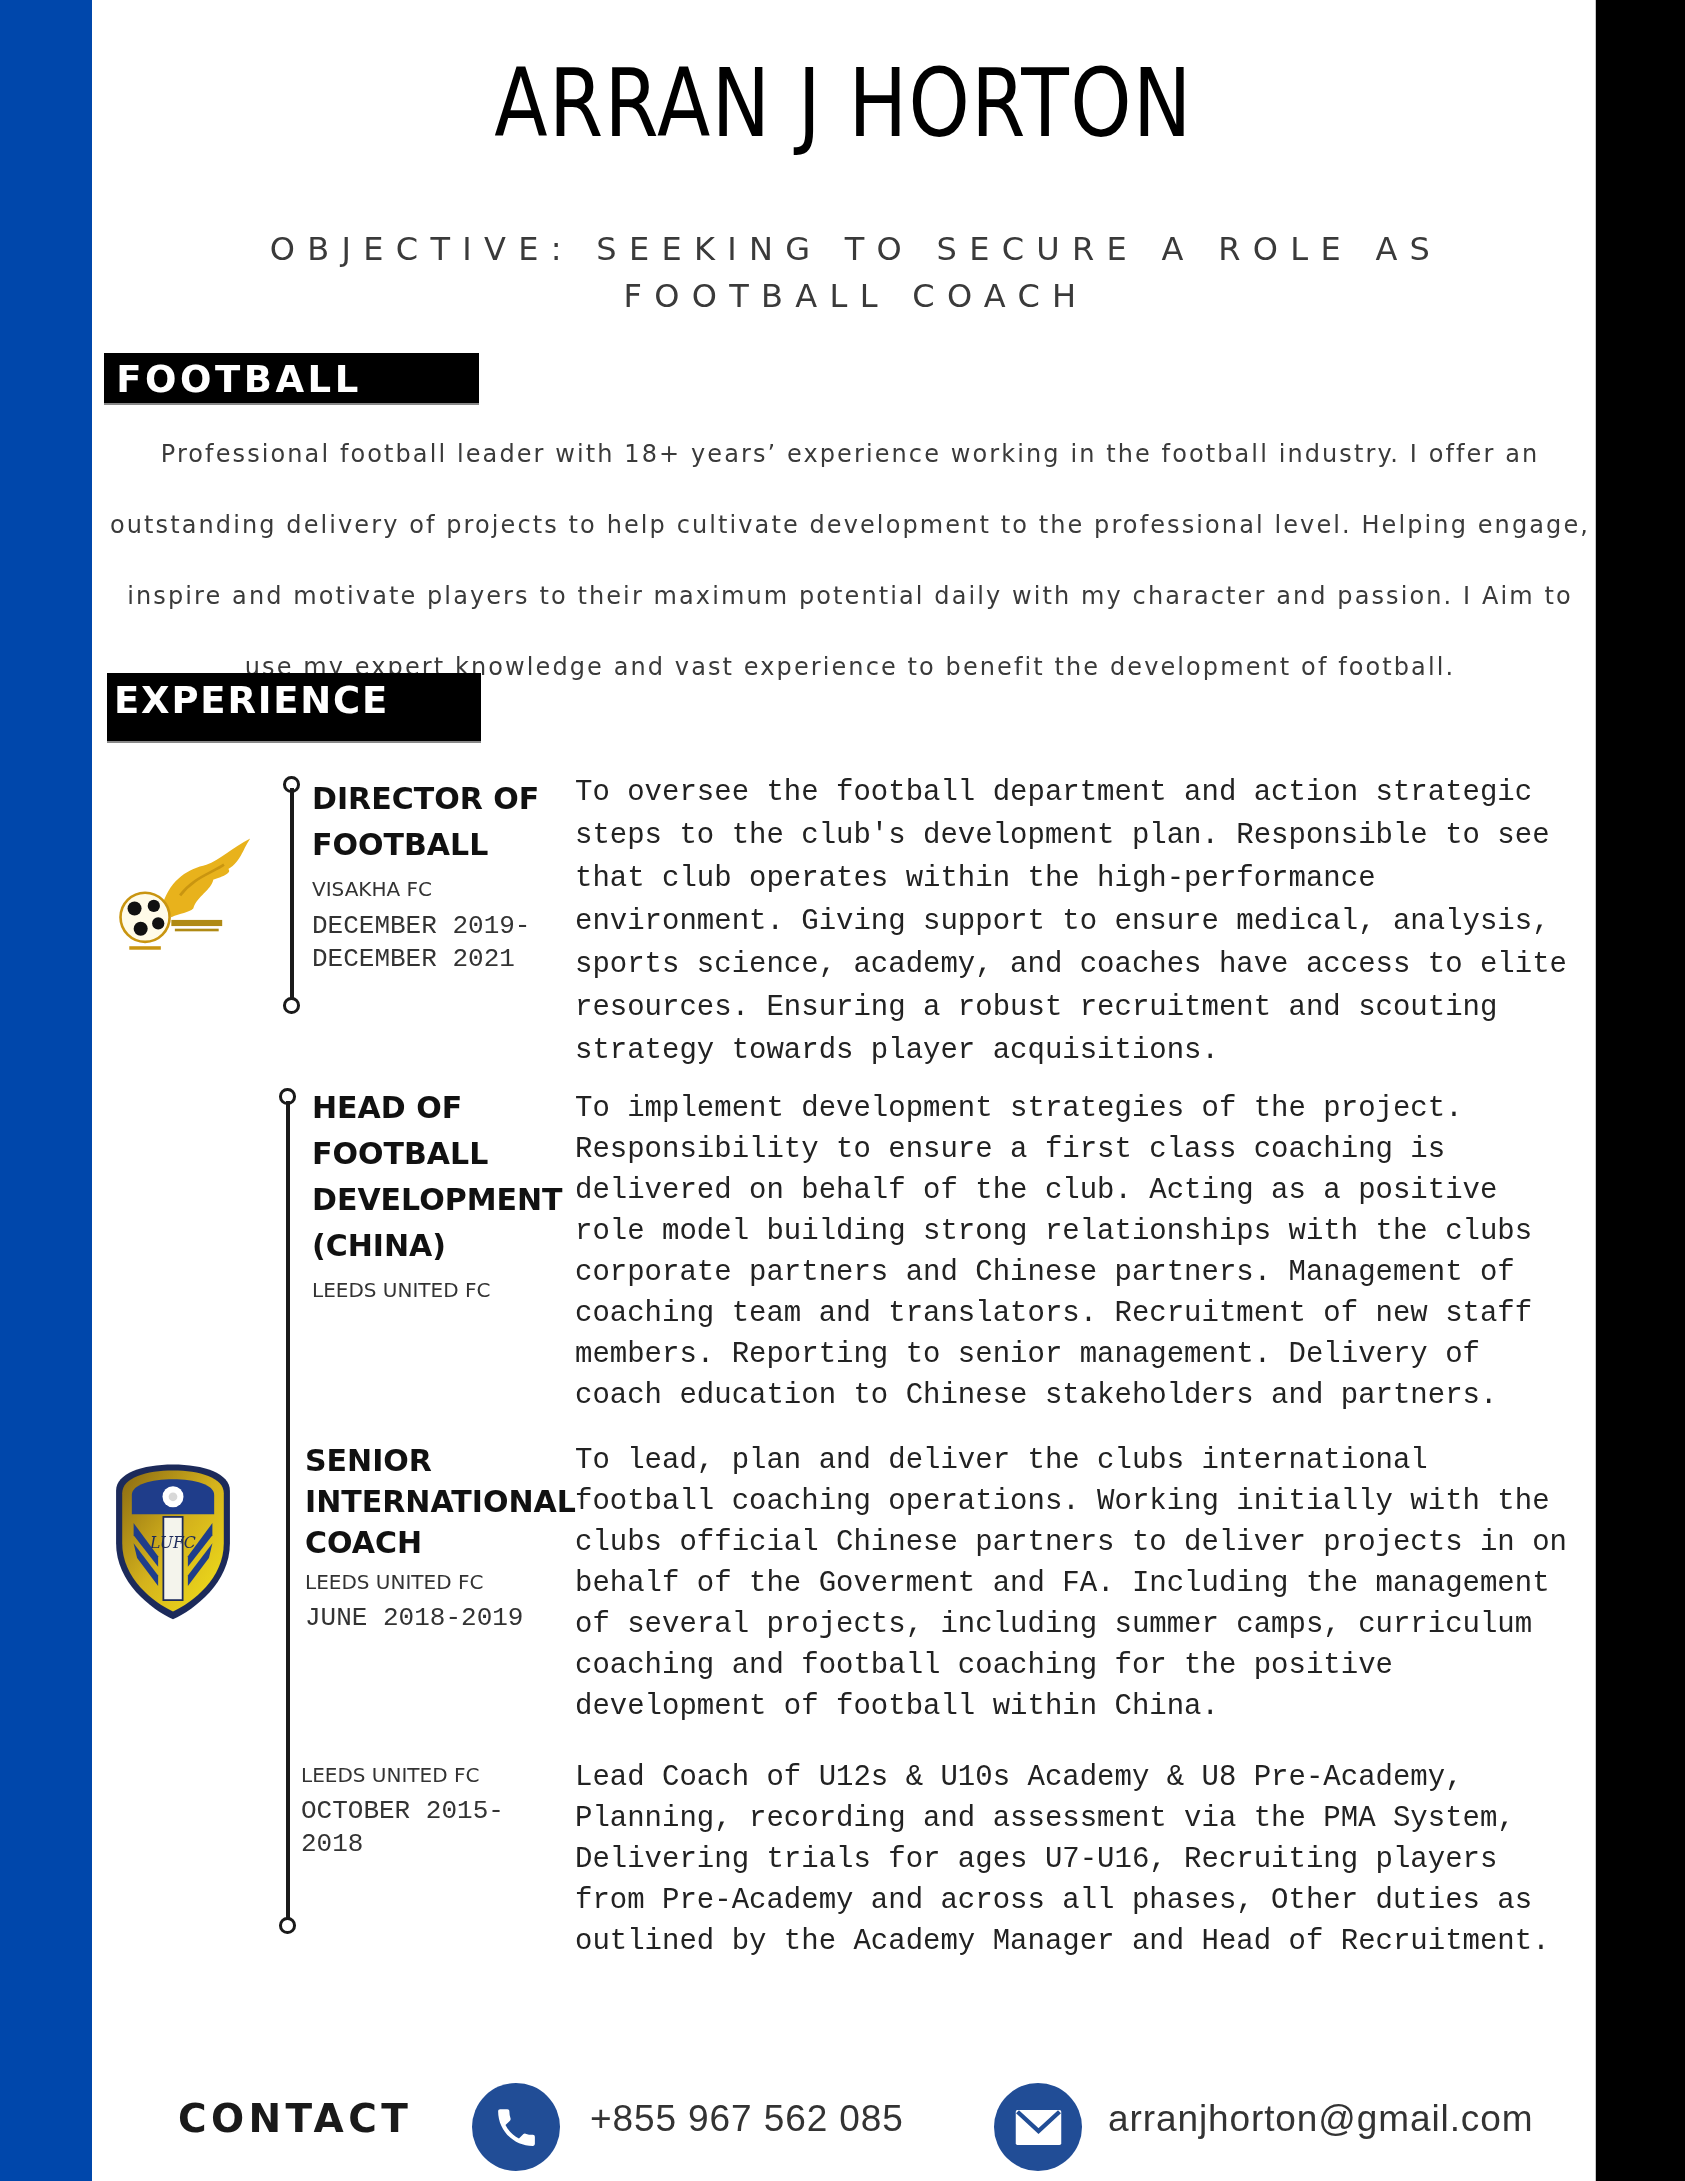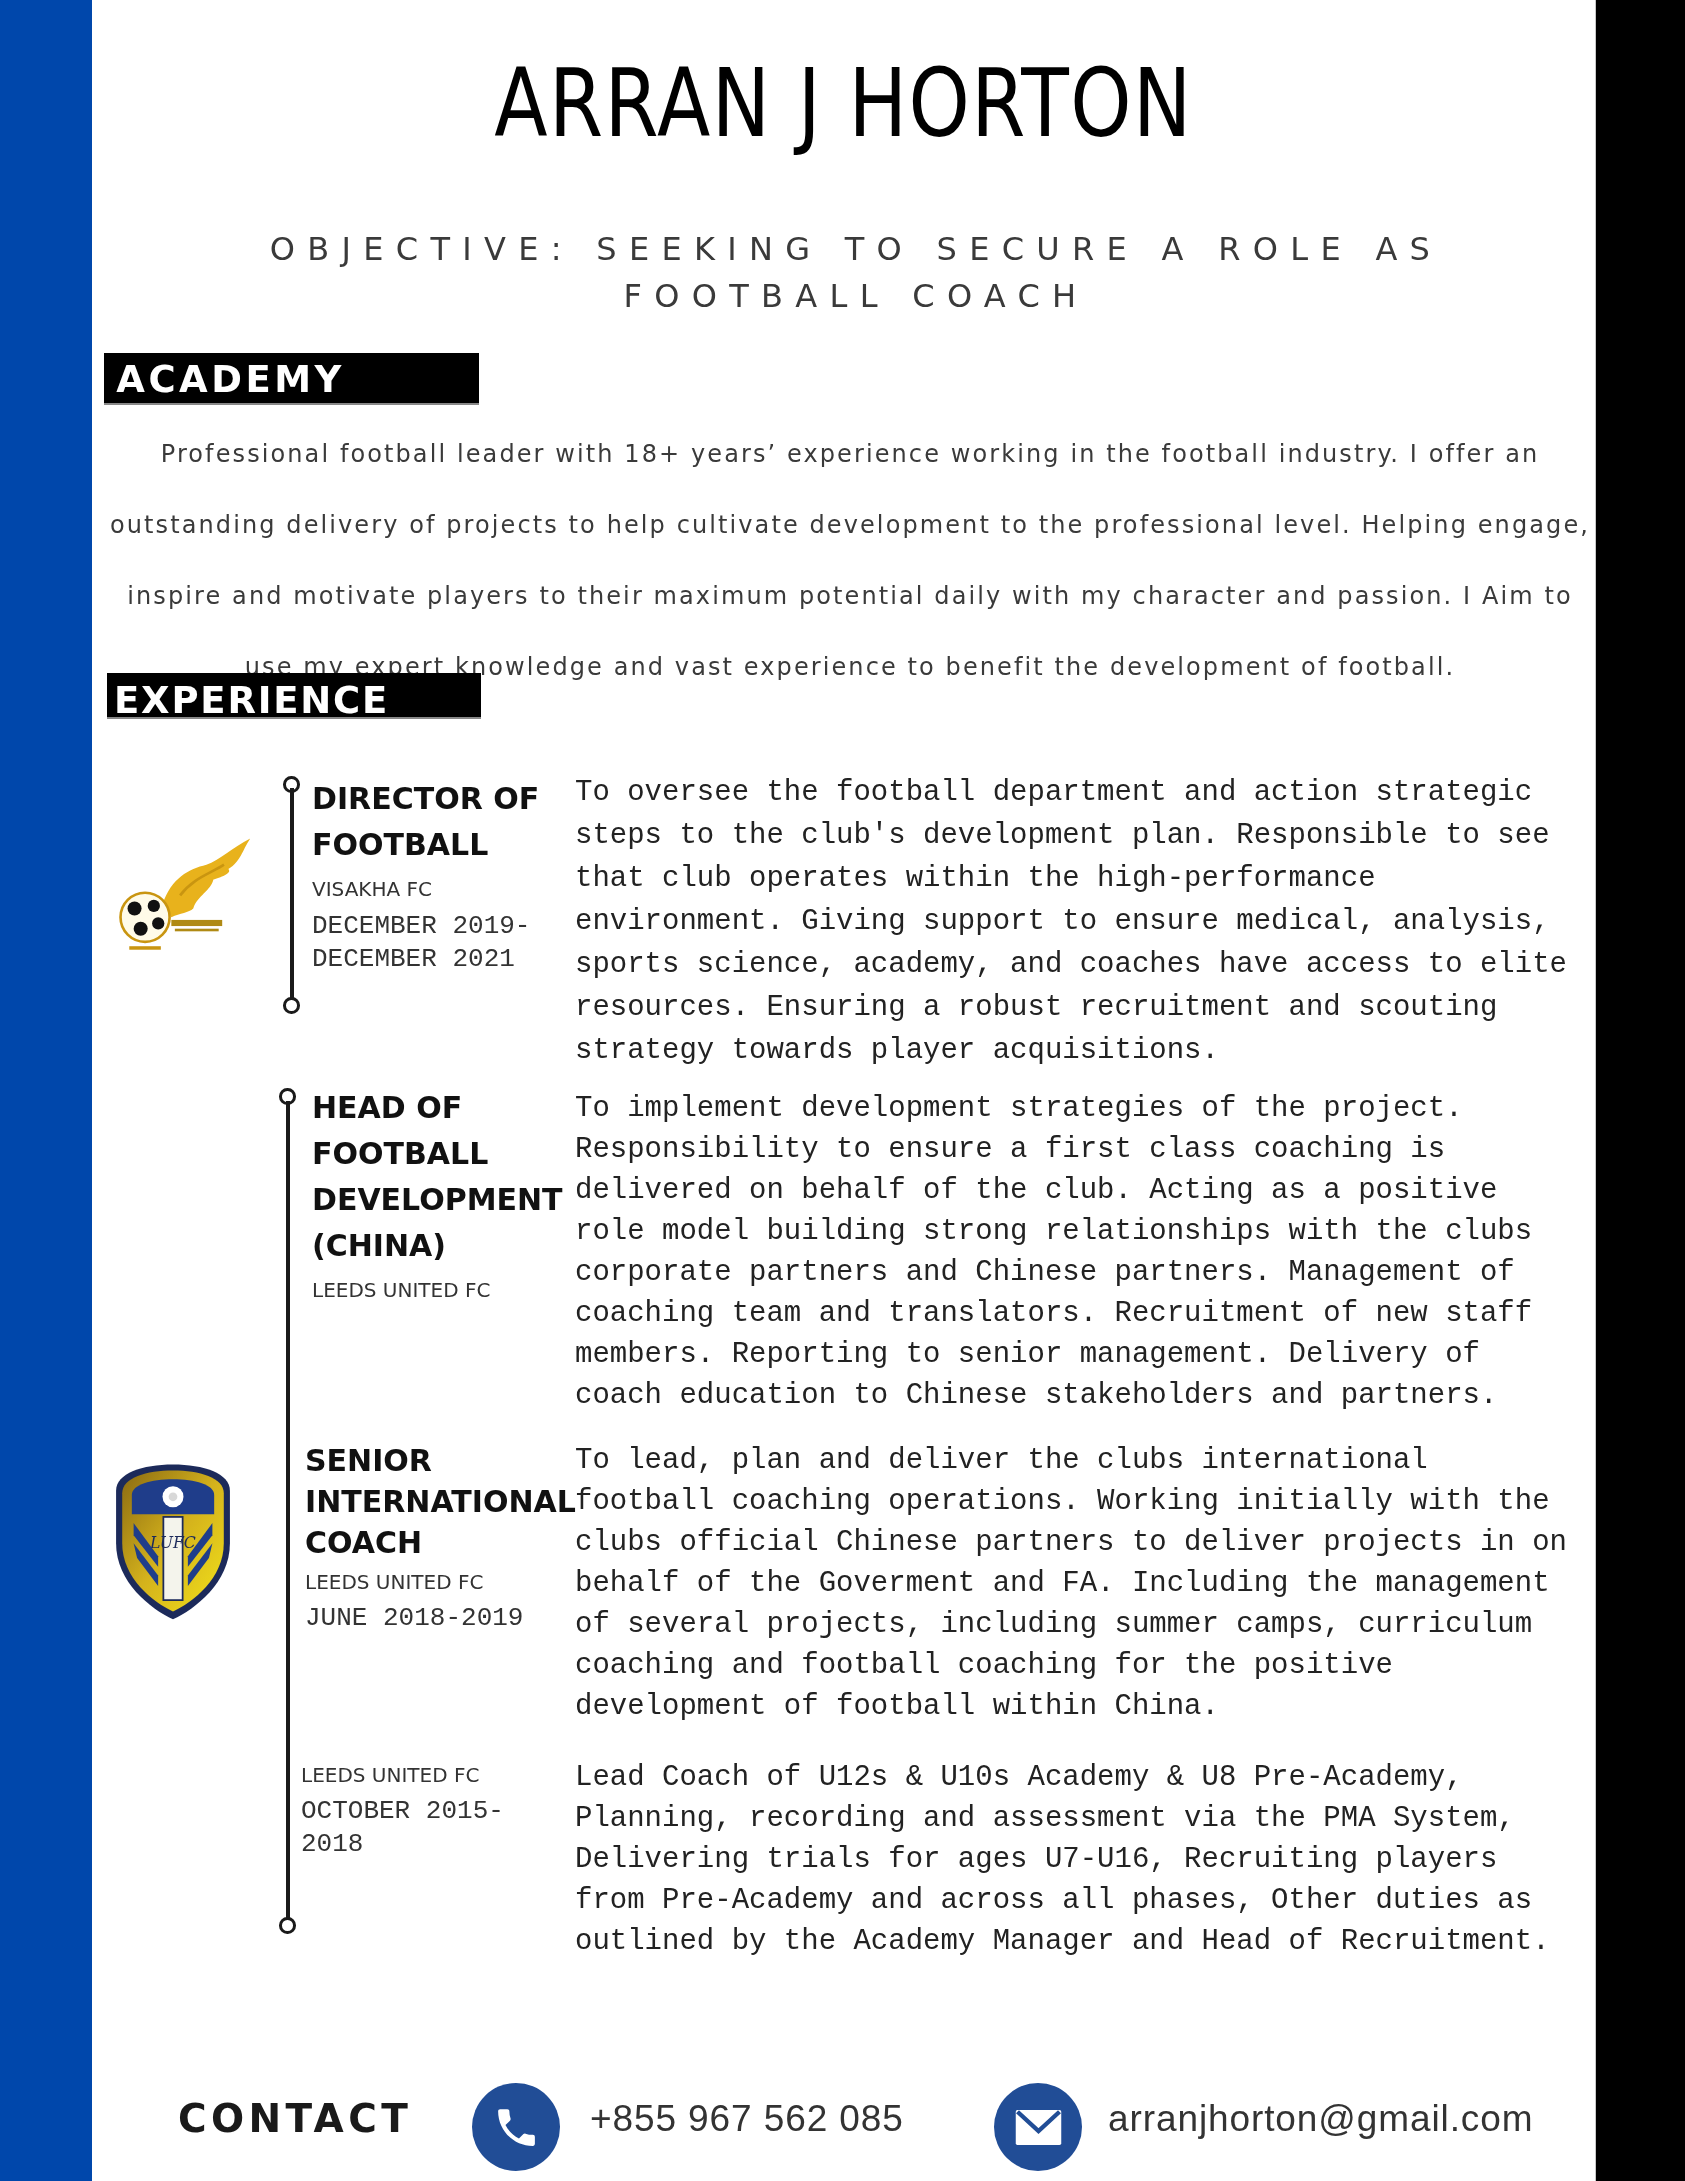--- a/index.html
+++ b/index.html
@@ -3,21 +3,21 @@
 <meta charset="utf-8">
 <style>
   html, body { margin:0; padding:0; }
   body { width:1685px; height:2181px; position:relative; background:#ffffff; overflow:hidden; font-family:"Liberation Sans", sans-serif; }
   .bar-left { position:absolute; left:0; top:0; width:92px; height:2181px; background:#0047ab; }
   .bar-right { position:absolute; left:1595px; top:0; width:90px; height:2181px; background:#000000; border-left:1.8px solid #c8c8c8; box-sizing:border-box; }
   .name { position:absolute; left:92px; width:1503px; top:51px; text-align:center; font-family:"DejaVu Sans", sans-serif; font-weight:normal; font-size:95px; letter-spacing:1.8px; color:#000; transform:scaleX(0.82); transform-origin:center; line-height:1.1; }
   .objective { position:absolute; left:167px; width:1378px; top:226px; text-align:center; font-family:"DejaVu Sans", sans-serif; font-size:32px; letter-spacing:12.3px; color:#3a3a3a; line-height:47px; }
   .section-box { position:absolute; background:#000; color:#fff; font-family:"DejaVu Sans", sans-serif; font-weight:bold; box-sizing:border-box; border-bottom:2.6px solid #888; }
   .section-box.summary { left:104px; top:353px; width:375px; height:52px; font-size:37px; letter-spacing:3.5px; padding:3.5px 0 0 12.3px; line-height:46px; }
-  .section-box.experience { left:107px; top:673px; width:374px; height:46px; font-size:37px; letter-spacing:1.8px; padding:3.5px 0 0 7px; line-height:47px; }
+  .section-box.experience { left:107px; top:673px; width:374px; height:70px; font-size:37px; letter-spacing:1.8px; padding:3.5px 0 0 7px; line-height:47px; }
   .summary-text { position:absolute; left:104px; width:1492px; top:419px; font-family:"DejaVu Sans", sans-serif; font-size:24px; line-height:71px; letter-spacing:2.1px; color:#3a3a3a;text-align:center; }
   .logo { position:absolute; }
   .timeline { position:absolute; width:3.5px; background:#1a1a1a; }
   .node { position:absolute; width:10.5px; height:10.5px; border:3.5px solid #1a1a1a; border-radius:50%; background:#fff; box-sizing:content-box; }
   .role { position:absolute; width:255px; }
   .role .title { font-family:"DejaVu Sans", sans-serif; font-weight:bold; font-size:30px; line-height:46px; color:#111; }
   .role .org { font-family:"DejaVu Sans", sans-serif; font-size:20px; line-height:42px; color:#333; white-space:nowrap; }
   .role .dates { font-family:Liberation Mono, monospace; font-size:26px; line-height:33px; color:#333; }
   .desc { position:absolute; left:575px; width:1001px; font-family:Liberation Mono, monospace; font-size:29px; color:#222; }
   .contact-label { position:absolute; left:178px; top:2096px; font-family:"DejaVu Sans", sans-serif; font-weight:bold; font-size:39px; letter-spacing:4.4px; color:#1a1a1a; }
@@ -26,21 +26,21 @@
 </style>
 </head>
 <body>
 
 <div class="bar-left"></div>
 <div class="bar-right"></div>
 
 <div class="name">ARRAN J HORTON</div>
 <div class="objective">OBJECTIVE: SEEKING TO SECURE A ROLE AS FOOTBALL COACH</div>
 
-<div class="section-box summary">ACADEMY</div>
+<div class="section-box summary">FOOTBALL</div>
 <div class="summary-text">Professional football leader with 18+ years’ experience working in the football industry. I offer an outstanding delivery of projects to help cultivate development to the professional level. Helping engage, inspire and motivate players to their maximum potential daily with my character and passion. I Aim to use my expert knowledge and vast experience to benefit the development of football.</div>
 
 <div class="section-box experience">EXPERIENCE</div>
 
 <div class="logo" style="left:110px; top:825px; width:149px; height:132px;">
   <svg width="149" height="132" viewBox="0 0 170 150">
     <path d="M60 90 C70 60, 90 50, 110 45 C125 40, 140 25, 160 15 C150 30, 150 40, 135 50 C140 55, 125 60, 118 62 C115 75, 100 80, 95 95 C90 100, 80 100, 70 105 Z" fill="#e8b21c"></path>
     <path d="M80 80 C95 60, 115 55, 130 45" stroke="#c99510" stroke-width="3" fill="none"></path>
     <circle cx="40" cy="105" r="28" fill="#fffbe8" stroke="#c99510" stroke-width="3"></circle>
     <circle cx="28" cy="95" r="8" fill="#111"></circle>

